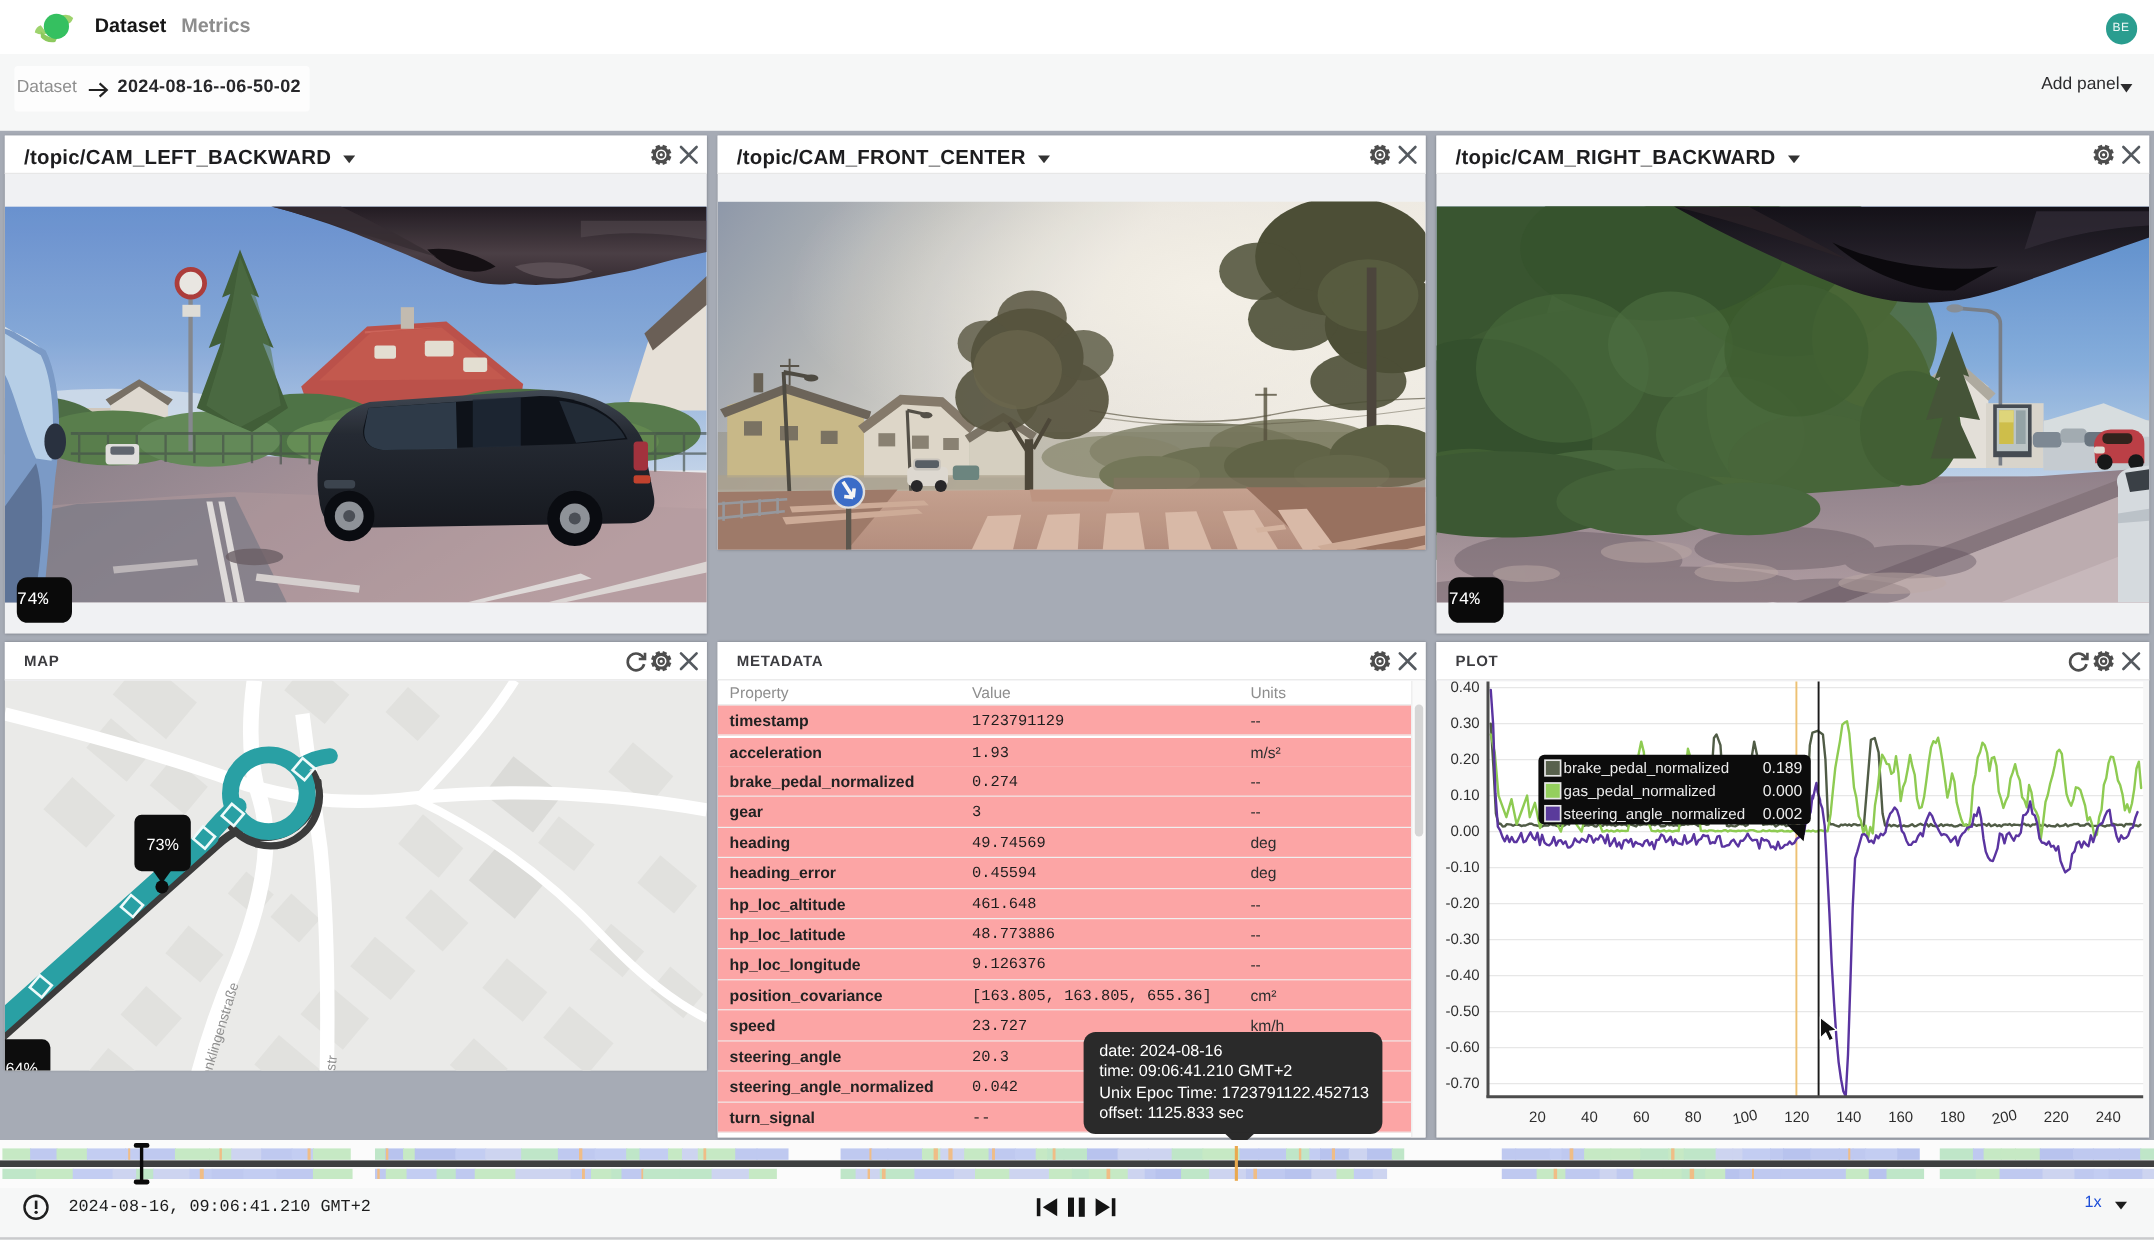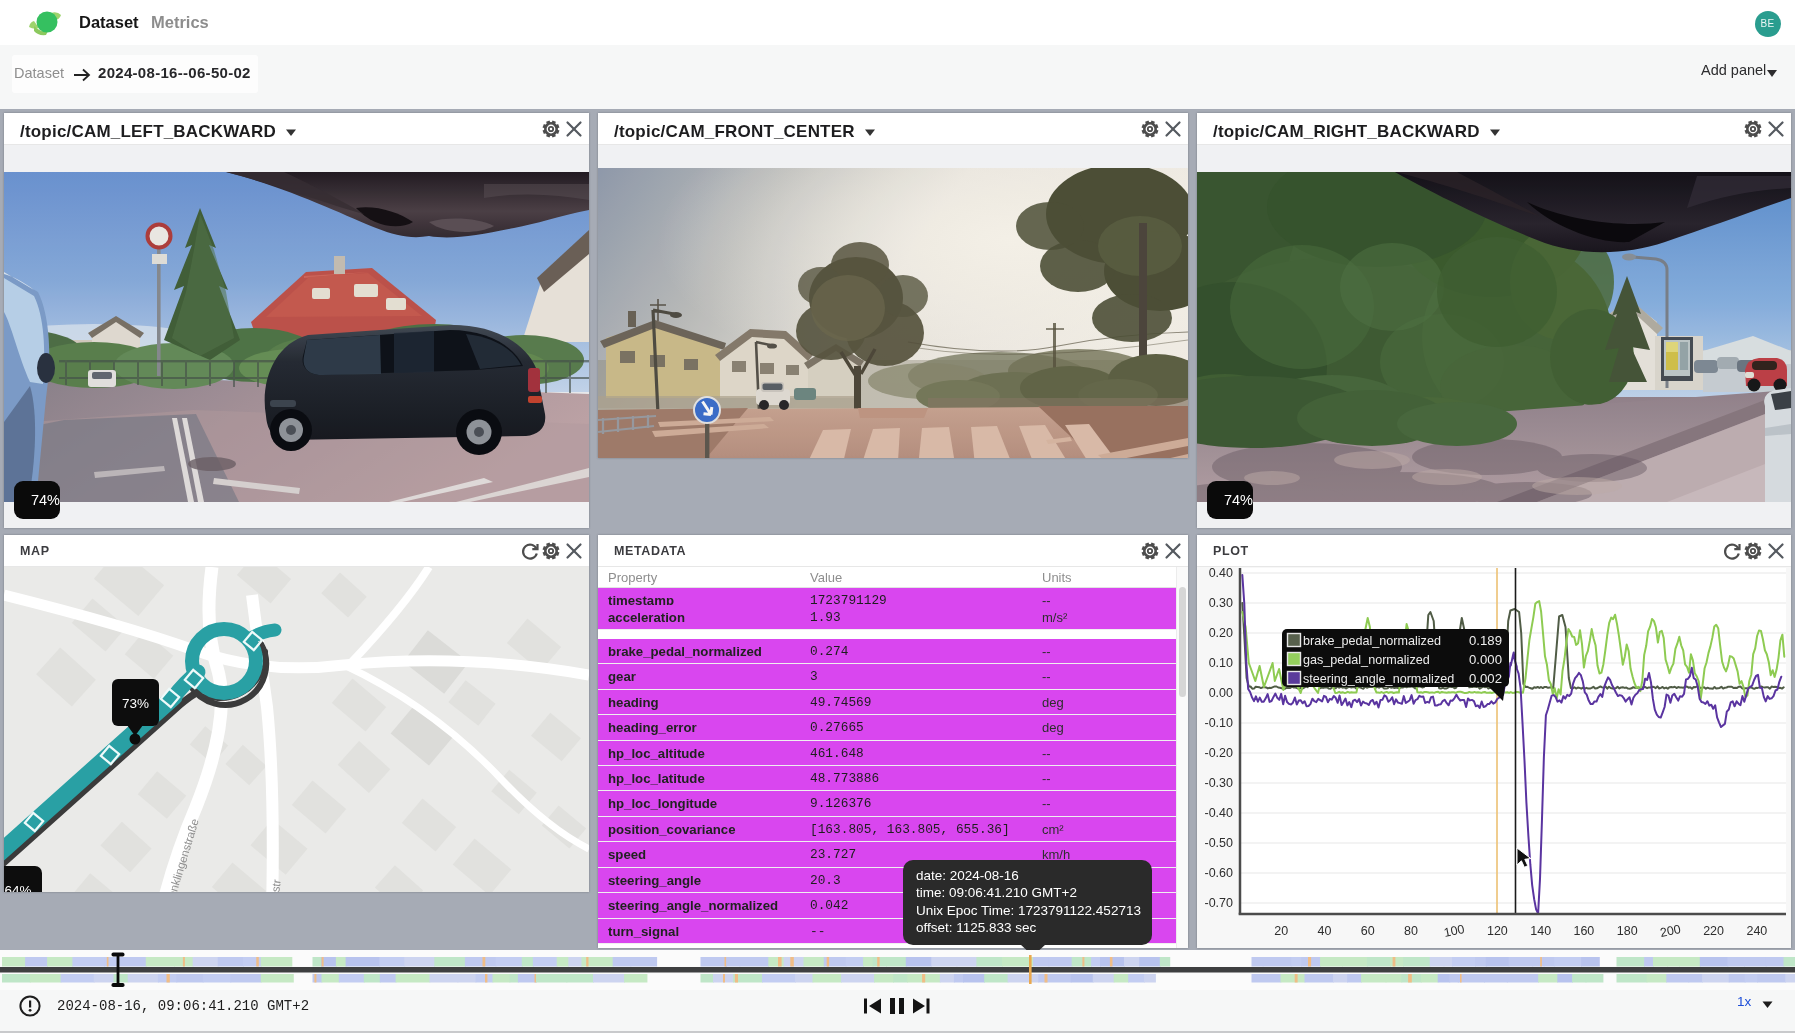--- a/index.html
+++ b/index.html
@@ -5,24 +5,24 @@
 html,body { width:1795px; height:1033px; overflow:hidden; background:#f6f7f7; font-family:"Liberation Sans",sans-serif; }
 .abs { position:absolute; }
 #topbar { position:absolute; left:0; top:0; width:1795px; height:45px; background:#fff; }
 #crumbs { position:absolute; left:0; top:45px; width:1795px; height:64px; background:#f6f7f7; }
 #frame { position:absolute; left:0; top:109px; width:1795px; height:846px; background:#a6abb5; }
 .panel { position:absolute; background:#f0f1f3; box-shadow:0 0 2px rgba(60,64,72,0.45); }
 .phead { position:absolute; left:0; top:0; right:0; height:32px; background:#fff; border-bottom:1px solid #e7e7e7; }
 .ptitle { position:absolute; left:16px; top:8.5px; font-size:17px; color:#1d1d1f; letter-spacing:0.2px; font-weight:bold; }
 .ptitle2 { position:absolute; left:16px; top:9px; font-size:12.5px; color:#3c3c40; letter-spacing:0.6px; font-weight:bold; }
 .pbody { position:absolute; left:0; top:32px; right:0; bottom:0; overflow:hidden; }
-.badge74 { position:absolute; left:10px; width:46px; height:38px; background:#0a0a0a; border-radius:9px; color:#fff; font-size:14.5px; text-align:right; line-height:38px; z-index:5; }
+.badge74 { position:absolute; left:10px; width:46px; height:38px; background:#0a0a0a; border-radius:9px; color:#fff; font-size:14.5px; text-align:left; line-height:38px; z-index:5;font-family:Liberation Mono, monospace; }
 .mhead { position:absolute; top:0; left:0; right:12px; height:21px; border-bottom:1px solid #e2e2e2; background:#fff; }
 .mh { position:absolute; top:3px; font-size:13px; color:#8e8e8e; }
-.mrow { position:absolute; left:0; right:12px; height:25.43px; border-bottom:1px solid #efefef; background:#d946ef; }
+.mrow { position:absolute; left:0; right:12px; height:25.43px; border-bottom:1px solid #efefef; background:#fca5a5; }
 .mprop { position:absolute; left:10px; top:5px; font-size:13.2px; font-weight:bold; color:#222; }
 .mval { position:absolute; left:212px; top:5px; font-size:12.8px; font-family:"Liberation Mono",monospace; color:#1e1e1e; }
 .munit { position:absolute; left:444px; top:5px; font-size:13px; color:#2e2e2e; }
 </style></head>
 <body>
 <div id="topbar">
   <svg width="80" height="45" style="position:absolute;left:0;top:0">
     <path d="M 34 21 q -4 1 -5 6 q 5 3 10 1 z" fill="#9ed36d"></path>
     <path d="M 51 13 q 6 -2 10 2 q -2 6 -8 5 z" fill="#9ed36d"></path>
     <path d="M 34 26 q 7 7 14 5 l -2 4 q -8 1 -12 -4 z" fill="#8cc95e"></path>
@@ -643,21 +643,21 @@
 <div class="mhead">
           <span style="left:10px" class="mh">Property</span>
           <span style="left:212px" class="mh">Value</span>
           <span style="left:444px" class="mh">Units</span>
         </div>
 <div class="mrow" style="top:21.0px">
           <span class="mprop">timestamp</span>
           <span class="mval">1723791129</span>
           <span class="munit">--</span>
         </div>
-        <div class="mrow" style="top:38px">
+        <div class="mrow" style="top:48px">
           <span class="mprop">acceleration</span>
           <span class="mval">1.93</span>
           <span class="munit">m/s²</span>
         </div>
         <div class="mrow" style="top:71.9px">
           <span class="mprop">brake_pedal_normalized</span>
           <span class="mval">0.274</span>
           <span class="munit">--</span>
         </div>
         <div class="mrow" style="top:97.3px">
@@ -665,21 +665,21 @@
           <span class="mval">3</span>
           <span class="munit">--</span>
         </div>
         <div class="mrow" style="top:122.7px">
           <span class="mprop">heading</span>
           <span class="mval">49.74569</span>
           <span class="munit">deg</span>
         </div>
         <div class="mrow" style="top:148.2px">
           <span class="mprop">heading_error</span>
-          <span class="mval">0.27665</span>
+          <span class="mval">0.45594</span>
           <span class="munit">deg</span>
         </div>
         <div class="mrow" style="top:173.6px">
           <span class="mprop">hp_loc_altitude</span>
           <span class="mval">461.648</span>
           <span class="munit">--</span>
         </div>
         <div class="mrow" style="top:199.0px">
           <span class="mprop">hp_loc_latitude</span>
           <span class="mval">48.773886</span>

